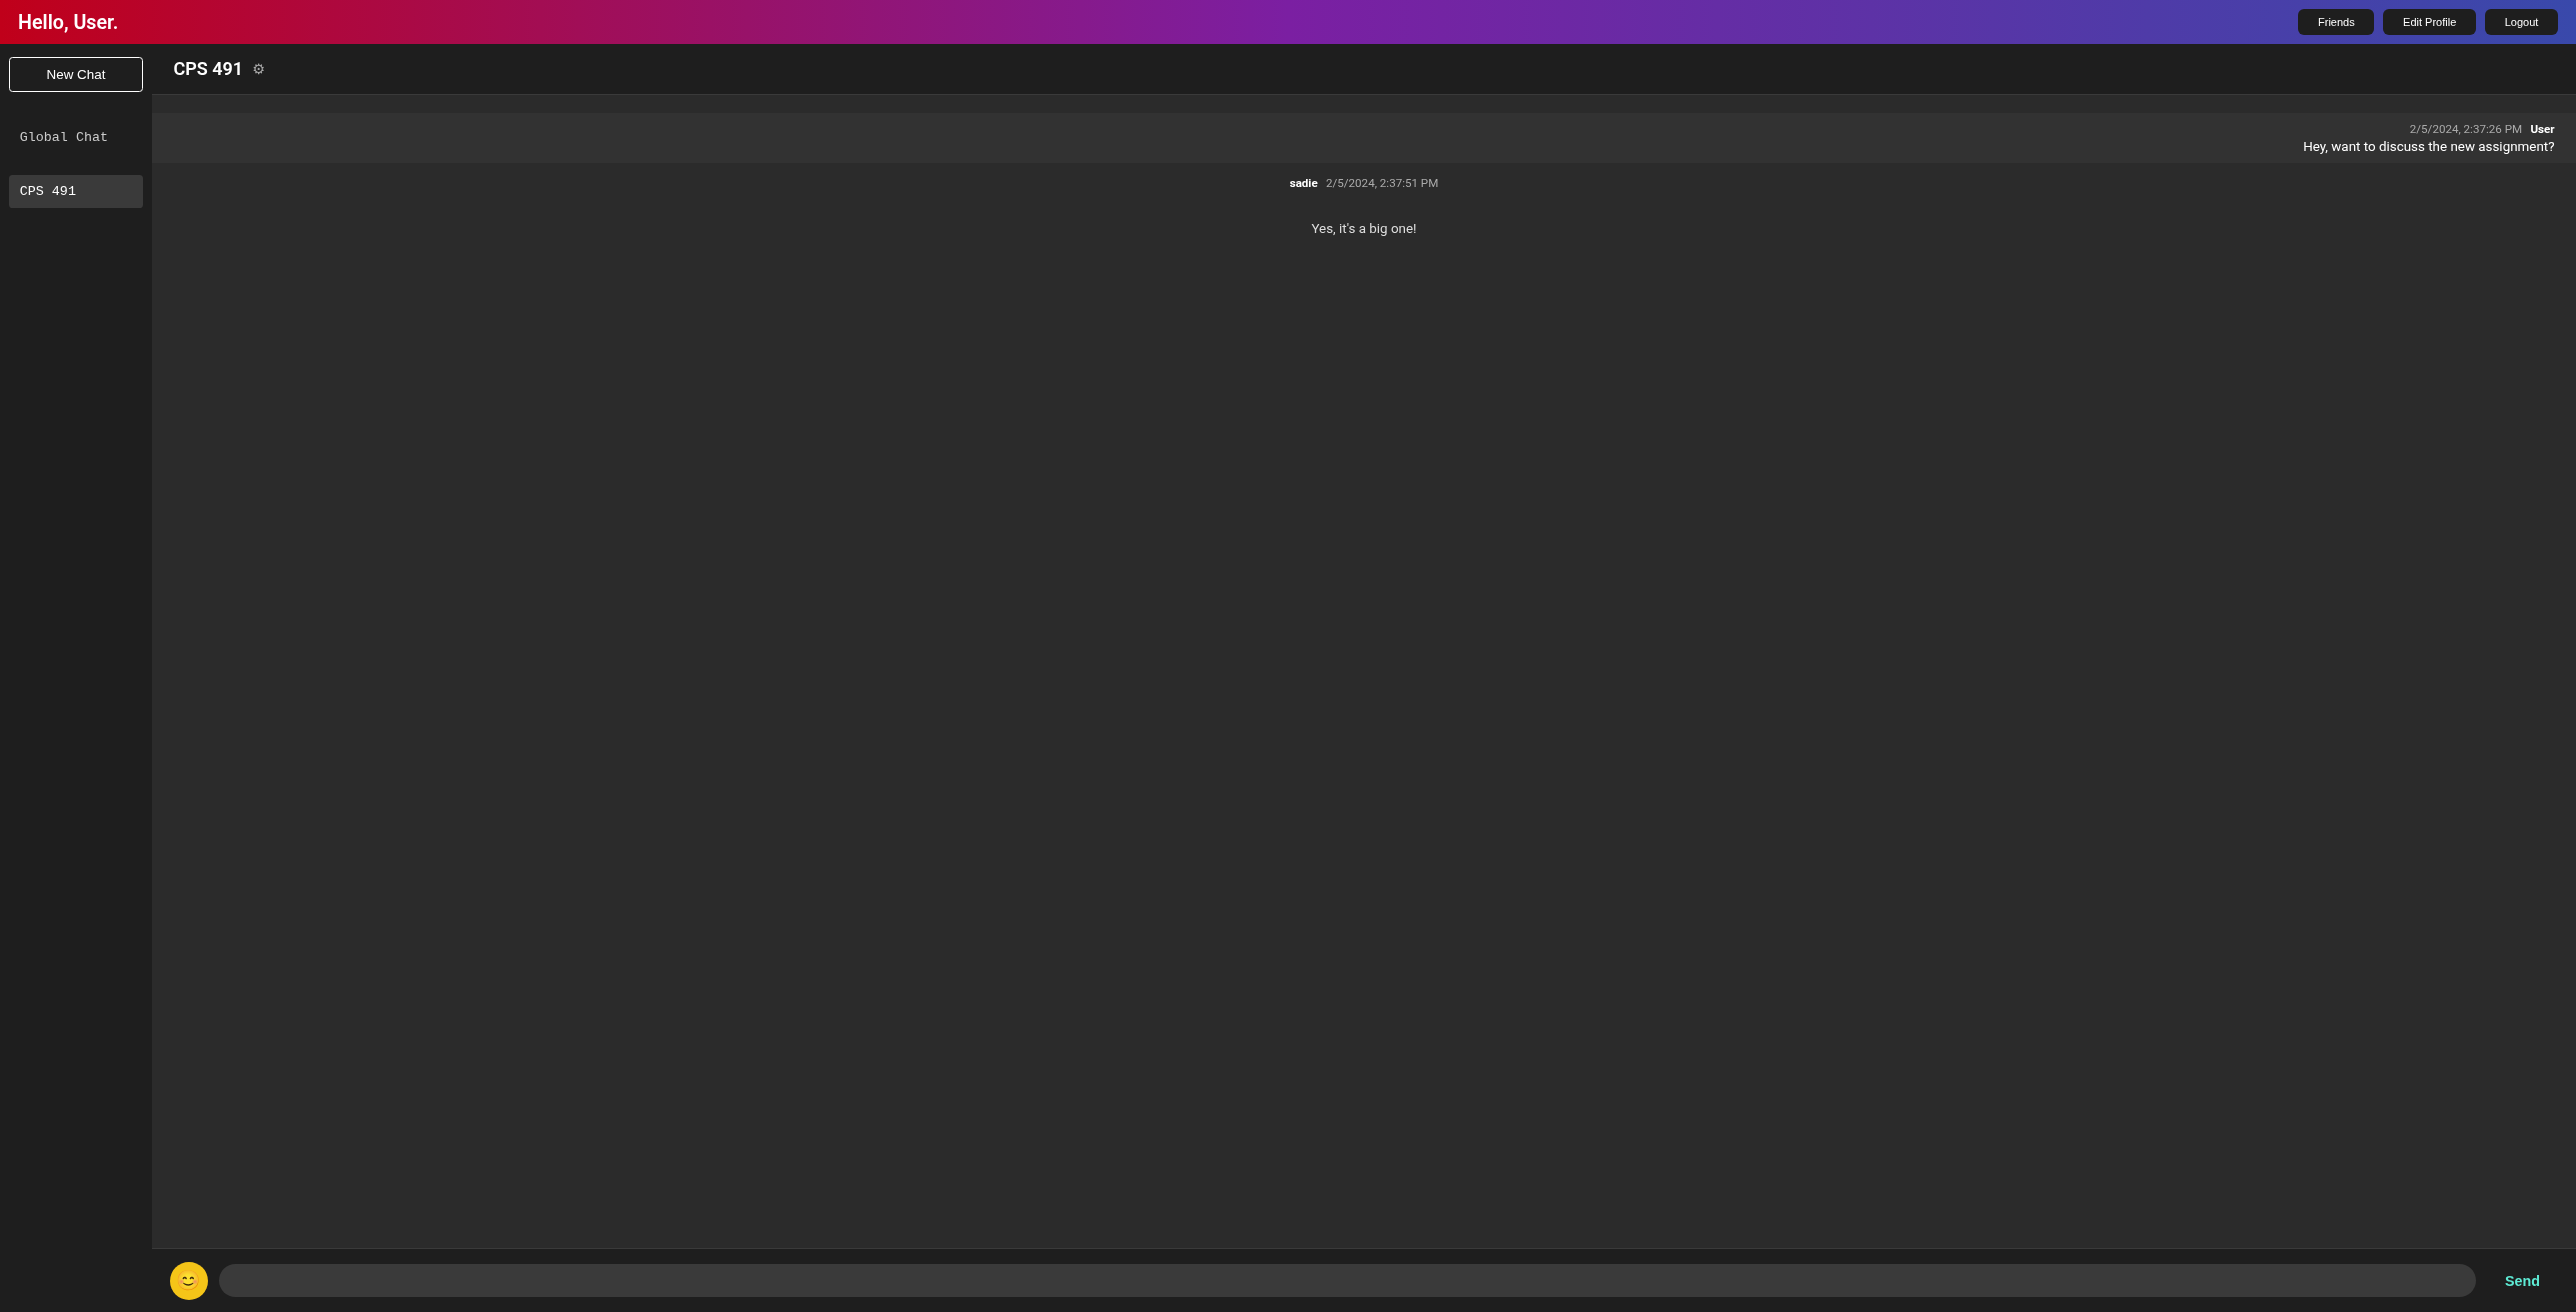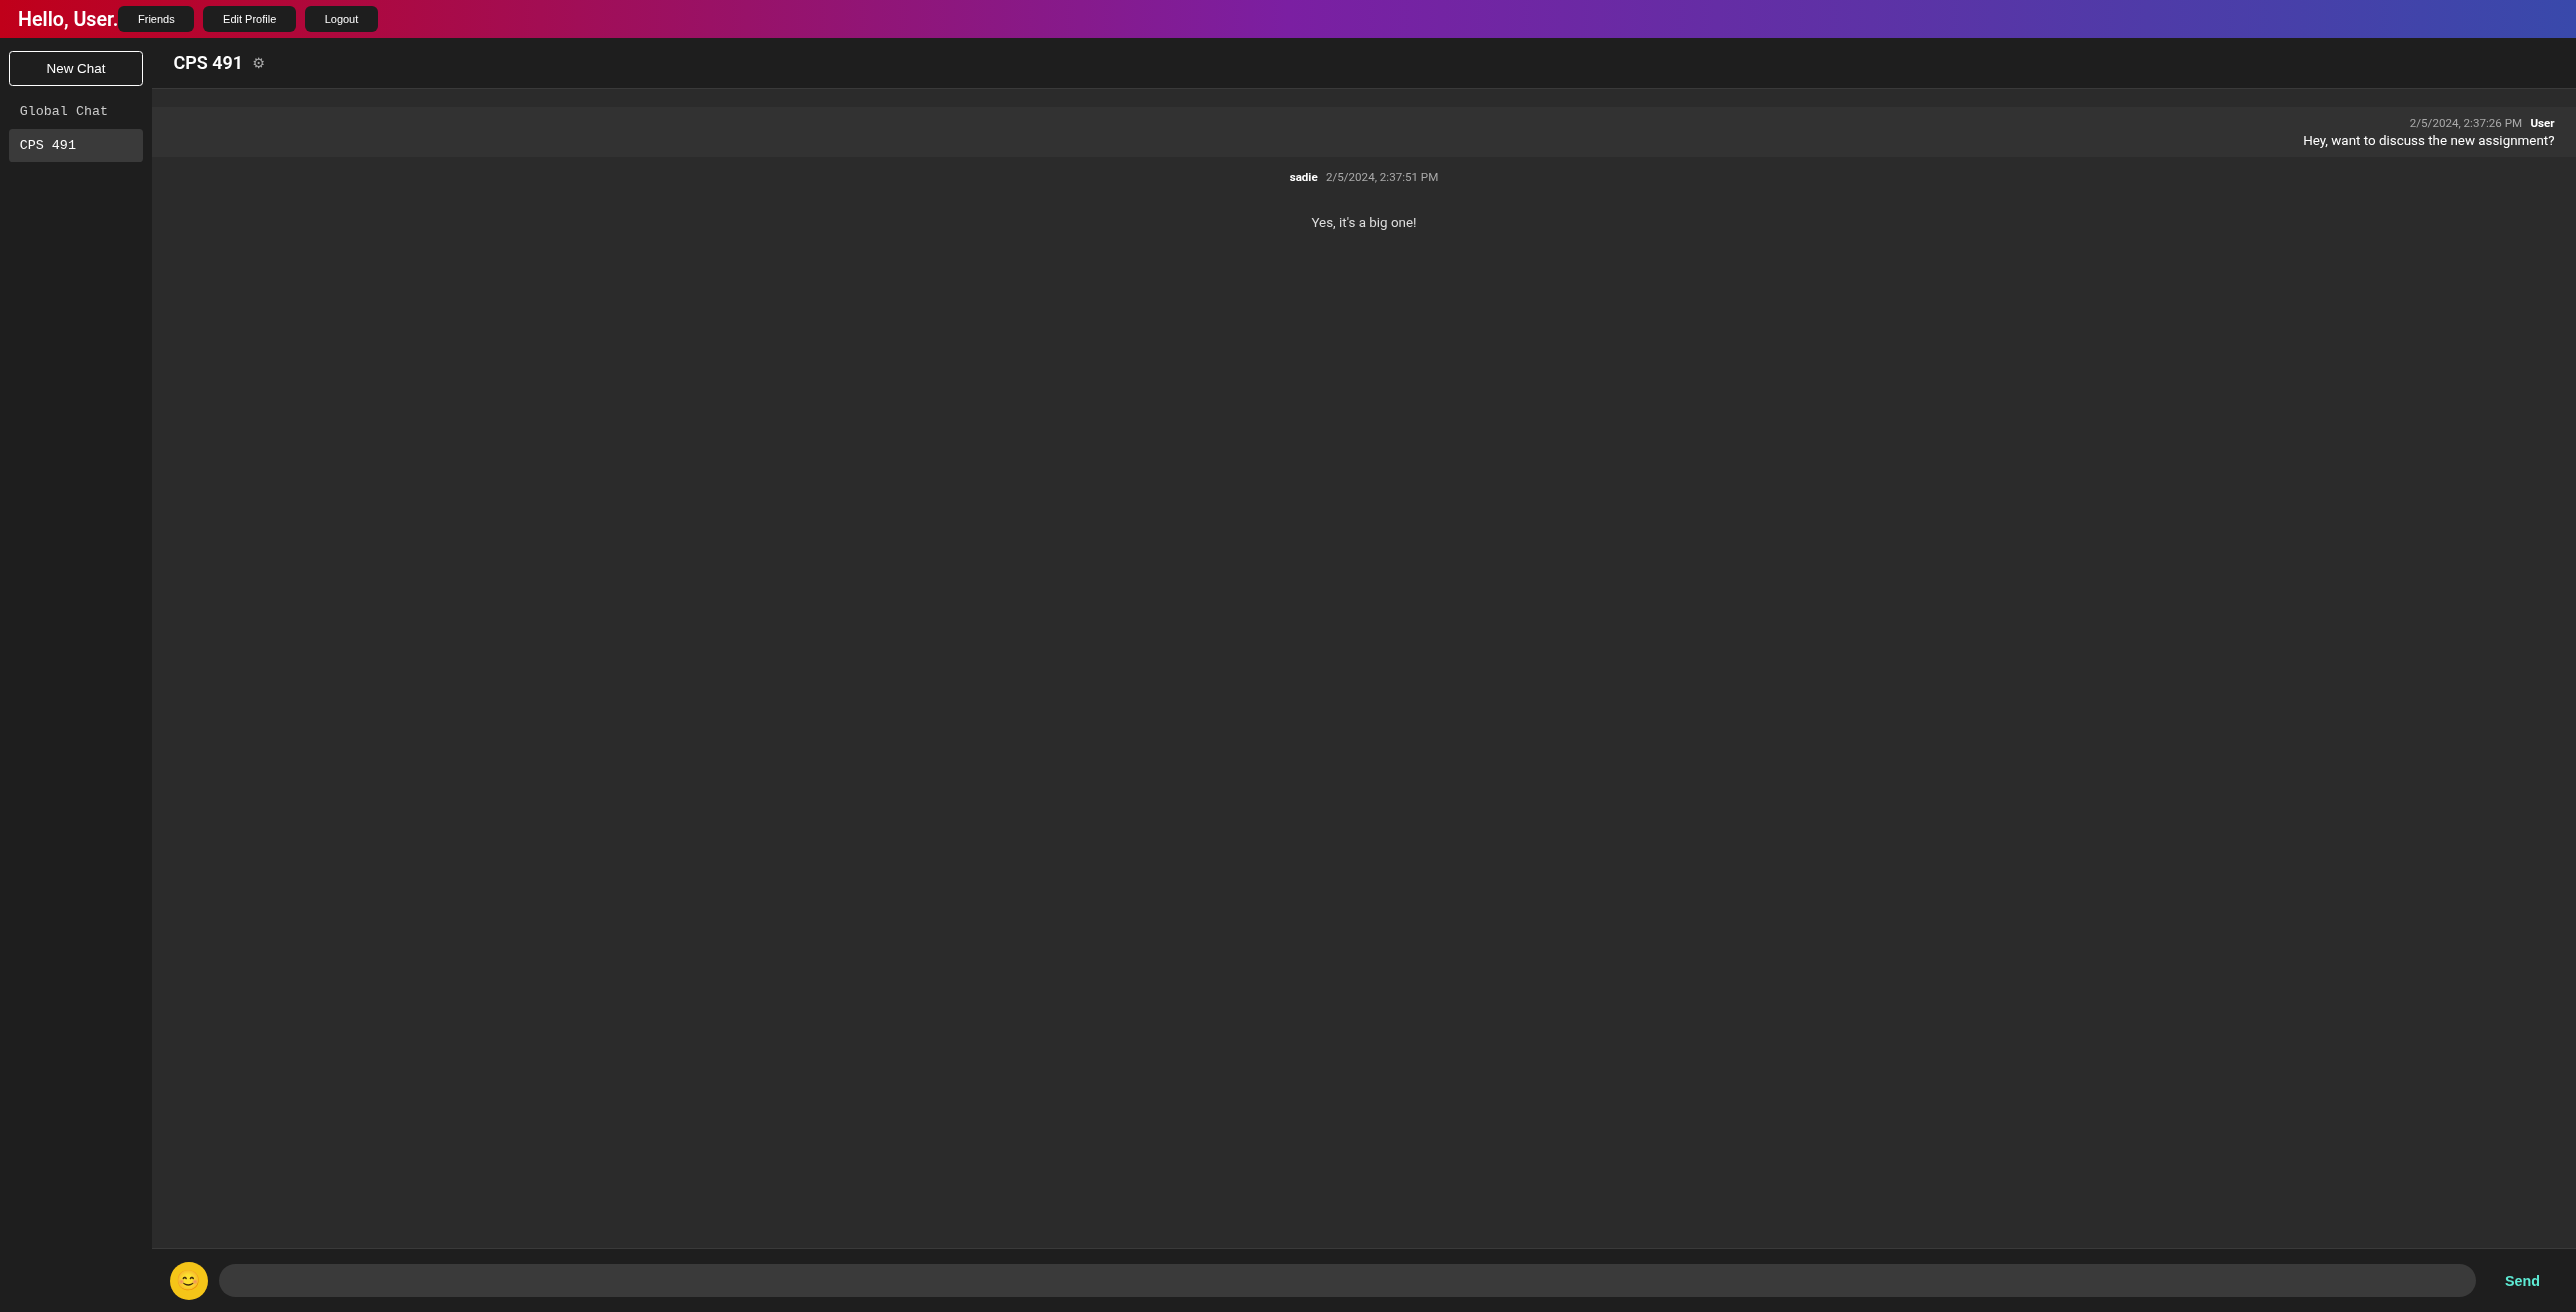--- a/index.html
+++ b/index.html
@@ -13,24 +13,25 @@
       background: #2b2b2b;
       color: #ffffff;
       height: 100vh;
       display: flex;
       flex-direction: column;
       overflow: hidden;
     }
 
     
     .header {
-      height: 38px;
+      height: 44px;
       background: linear-gradient(to right, #c0001a, #7b1fa2, #3949ab);
       display: flex;
       align-items: center;
+      justify-content: space-between;
       padding: 0 18px;
       flex-shrink: 0;
     }
 
     .header-title {
       font-size: 19.7px;
       font-weight: 600;
       color: #ffffff;
     }
 
@@ -57,21 +58,21 @@
       overflow: hidden;
     }
 
     
     .sidebar {
       width: 152px;
       background: #1e1e1e;
       display: flex;
       flex-direction: column;
       padding: 13.4px 9px;
-      gap: 1px;
+      gap: 21px;
       flex-shrink: 0;
     }
 
     .new-chat-btn {
       width: 100%;
       padding: 9px 12.5px;
       background: transparent;
       border: 1.8px solid #ffffff;
       color: #ffffff;
       border-radius: 3.6px;

